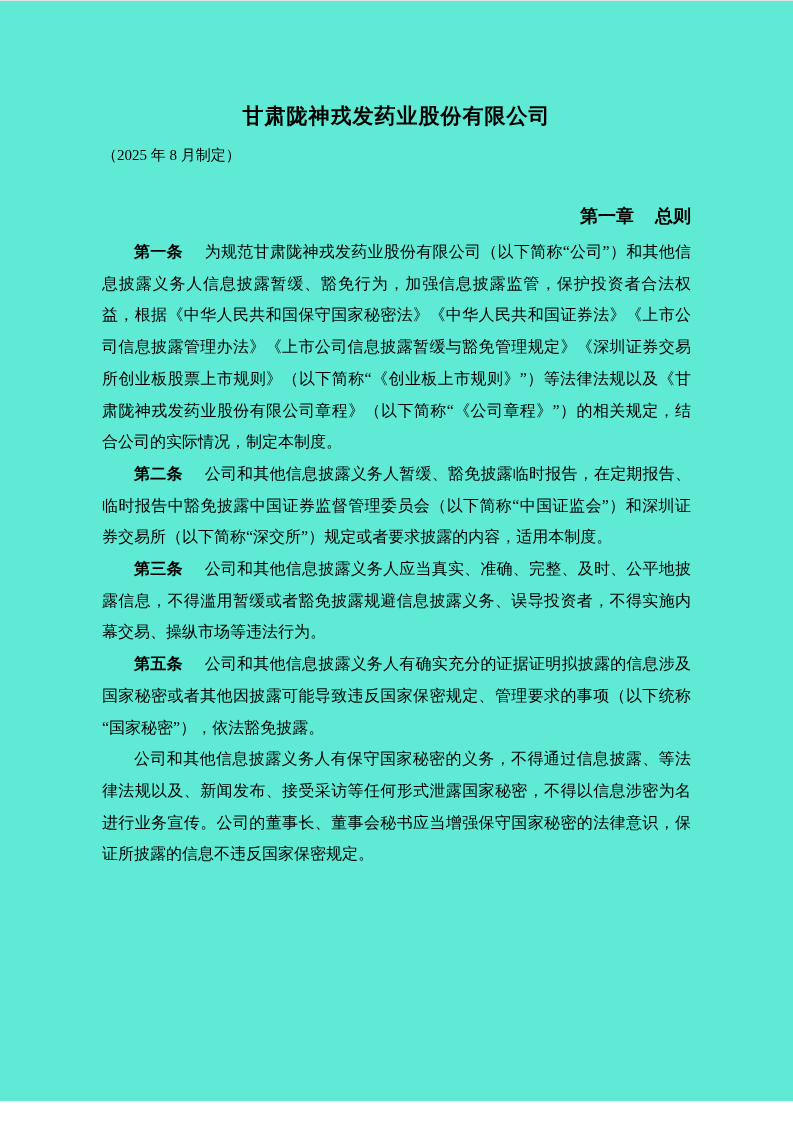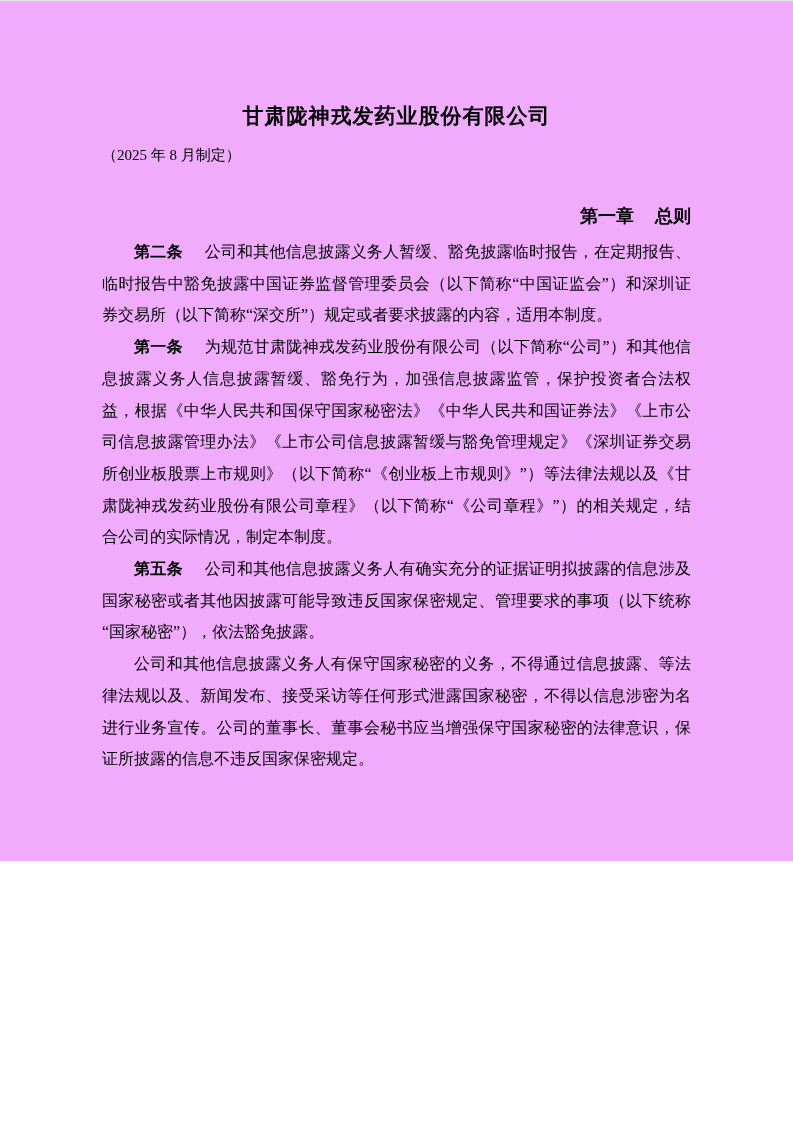--- a/index.html
+++ b/index.html
@@ -3,22 +3,22 @@
 <meta charset="utf-8">
 <style>
   html, body {
     margin: 0;
     padding: 0;
     background: #ffffff;
   }
   .page {
     position: relative;
     width: 793px;
-    height: 861px;
-    background: #f0abfc;
+    height: 1101px;
+    background: #5eead4;
     box-sizing: border-box;
     border-top: 1px solid #e4e4e4;
     font-family: "Liberation Serif", "DejaVu Serif", serif;
     color: #000000;
     overflow: hidden;
   }
   .content {
     box-sizing: border-box;
     padding: 94px 102px 0 102px;
   }
@@ -72,24 +72,25 @@
     <h1 class="doc-title">甘肃陇神戎发药业股份有限公司</h1>
 
 
     <p class="doc-date">（2025 年 8 月制定）</p>
 
     <h2 class="chapter-heading">
       <span>第一章</span><span class="chapter-gap"></span><span>总则</span>
     </h2>
 
     <div class="article-list">
+      <p class="article-paragraph"><span class="article-label">第一条</span><span>为规范甘肃陇神戎发药业股份有限公司（以下简称“公司”）和其他信息披露义务人信息披露暂缓、豁免行为，加强信息披露监管，保护投资者合法权益，根据《中华人民共和国保守国家秘密法》《中华人民共和国证券法》《上市公司信息披露管理办法》《上市公司信息披露暂缓与豁免管理规定》《深圳证券交易所创业板股票上市规则》（以下简称“《创业板上市规则》”）等法律法规以及《甘肃陇神戎发药业股份有限公司章程》（以下简称“《公司章程》”）的相关规定，结合公司的实际情况，制定本制度。</span></p>
+
       <p class="article-paragraph"><span class="article-label">第二条</span><span>公司和其他信息披露义务人暂缓、豁免披露临时报告，在定期报告、临时报告中豁免披露中国证券监督管理委员会（以下简称“中国证监会”）和深圳证券交易所（以下简称“深交所”）规定或者要求披露的内容，适用本制度。</span></p>
 
-      <p class="article-paragraph"><span class="article-label">第一条</span><span>为规范甘肃陇神戎发药业股份有限公司（以下简称“公司”）和其他信息披露义务人信息披露暂缓、豁免行为，加强信息披露监管，保护投资者合法权益，根据《中华人民共和国保守国家秘密法》《中华人民共和国证券法》《上市公司信息披露管理办法》《上市公司信息披露暂缓与豁免管理规定》《深圳证券交易所创业板股票上市规则》（以下简称“《创业板上市规则》”）等法律法规以及《甘肃陇神戎发药业股份有限公司章程》（以下简称“《公司章程》”）的相关规定，结合公司的实际情况，制定本制度。</span></p>
-
+      <p class="article-paragraph"><span class="article-label">第三条</span><span>公司和其他信息披露义务人应当真实、准确、完整、及时、公平地披露信息，不得滥用暂缓或者豁免披露规避信息披露义务、误导投资者，不得实施内幕交易、操纵市场等违法行为。</span></p>
 
 
 
       <p class="article-paragraph"><span class="article-label">第五条</span><span>公司和其他信息披露义务人有确实充分的证据证明拟披露的信息涉及国家秘密或者其他因披露可能导致违反国家保密规定、管理要求的事项（以下统称“国家秘密”），依法豁免披露。</span></p>
 
       <p class="article-paragraph"><span>公司和其他信息披露义务人有保守国家秘密的义务，不得通过信息披露、等法律法规以及、新闻发布、接受采访等任何形式泄露国家秘密，不得以信息涉密为名进行业务宣传。公司的董事长、董事会秘书应当增强保守国家秘密的法律意识，保证所披露的信息不违反国家保密规定。</span></p>
     </div>
 
   </div>
 </div>

